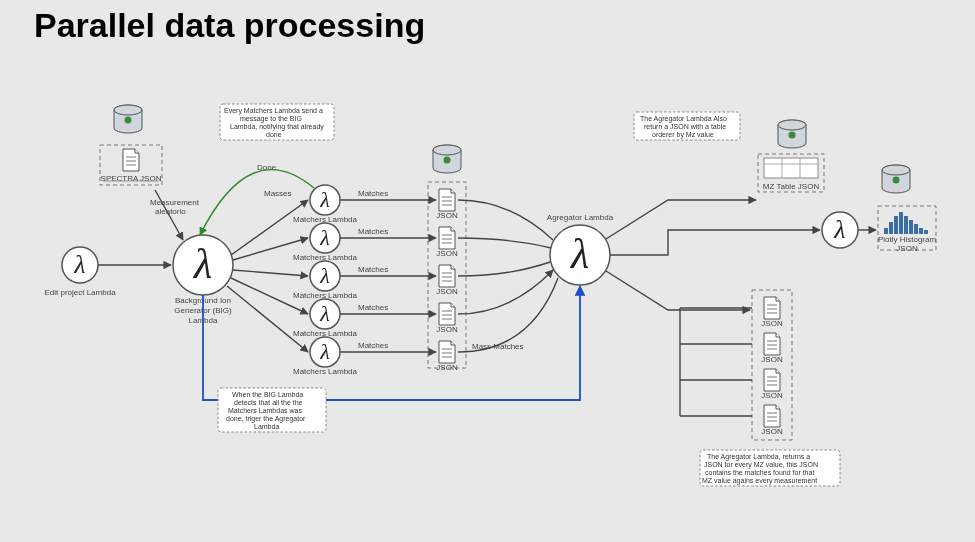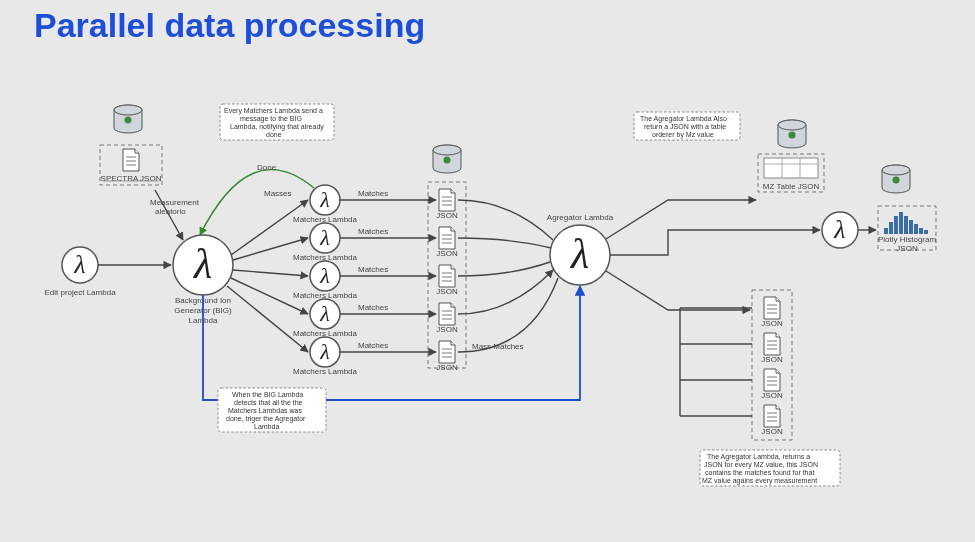--- a/index.html
+++ b/index.html
@@ -1,17 +1,17 @@
 <!DOCTYPE html>
 <html><head>
 <meta charset="utf-8">
 <style>
   html,body{margin:0;padding:0;background:#e8e8e8;font-family:Arial,Helvetica,sans-serif;}
   .stage{position:relative;width:975px;height:542px;overflow:hidden;}
-  .title{position:absolute;left:34px;top:6px;font-size:34px;font-weight:700;color:#1d4ed8;}
+  .title{position:absolute;left:34px;top:6px;font-size:34px;font-weight:700;color:#000000;}
   svg{position:absolute;left:0;top:0;}
   .lambda-circle{fill:#fff;stroke:#555;stroke-width:1.5;}
   .lambda-glyph{font-family:'Times New Roman',serif;font-style:italic;fill:#222;}
   .node-label{font-size:8px;fill:#444;text-anchor:middle;}
   .edge-label{font-size:8px;fill:#444;}
   .edge{fill:none;stroke:#444;stroke-width:1.4;}
   .edge-green{stroke:#2e8b2e;}
   .edge-blue{stroke:#1e4fc9;stroke-width:1.8;}
   .callout-box{fill:#fff;stroke:#888;stroke-dasharray:2.5 2;rx:3;ry:3;}
   .callout-text{font-size:7px;fill:#333;}

